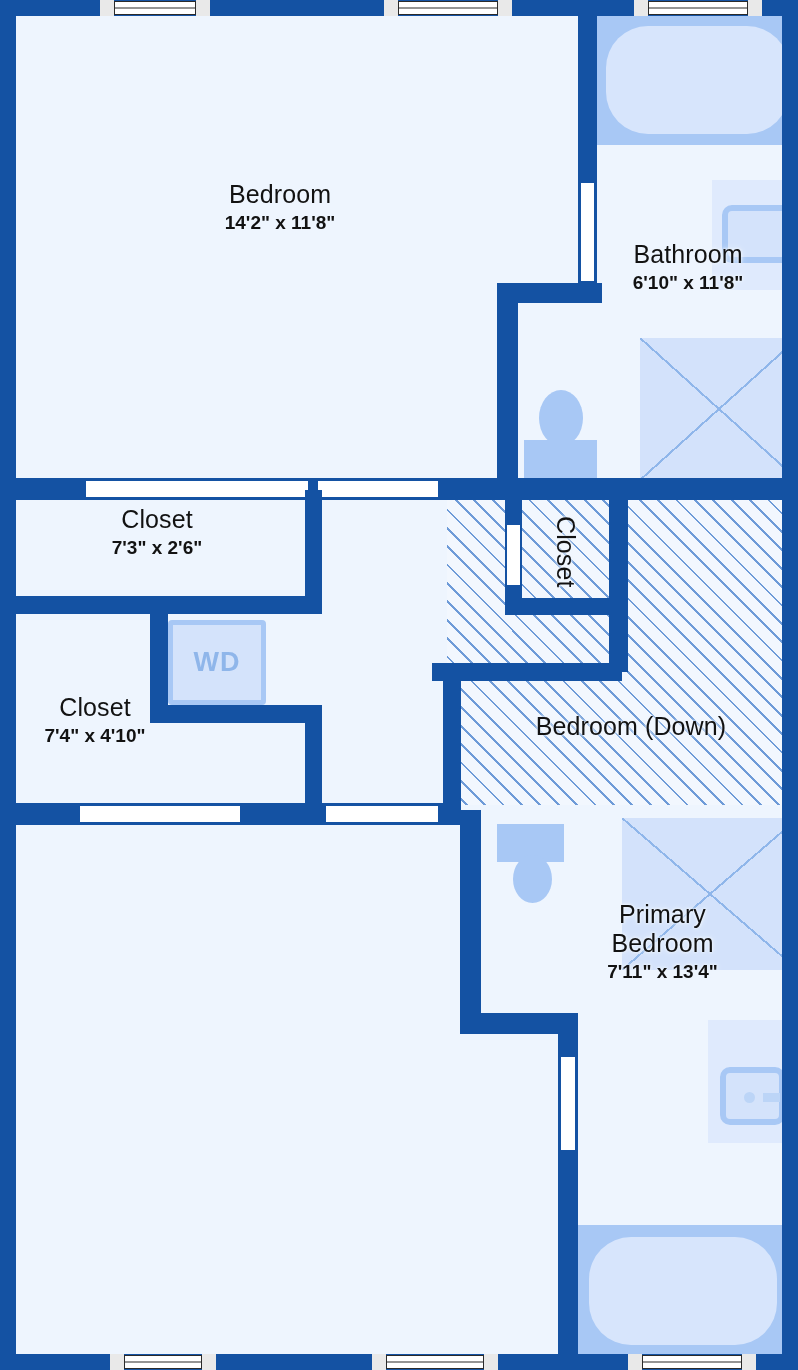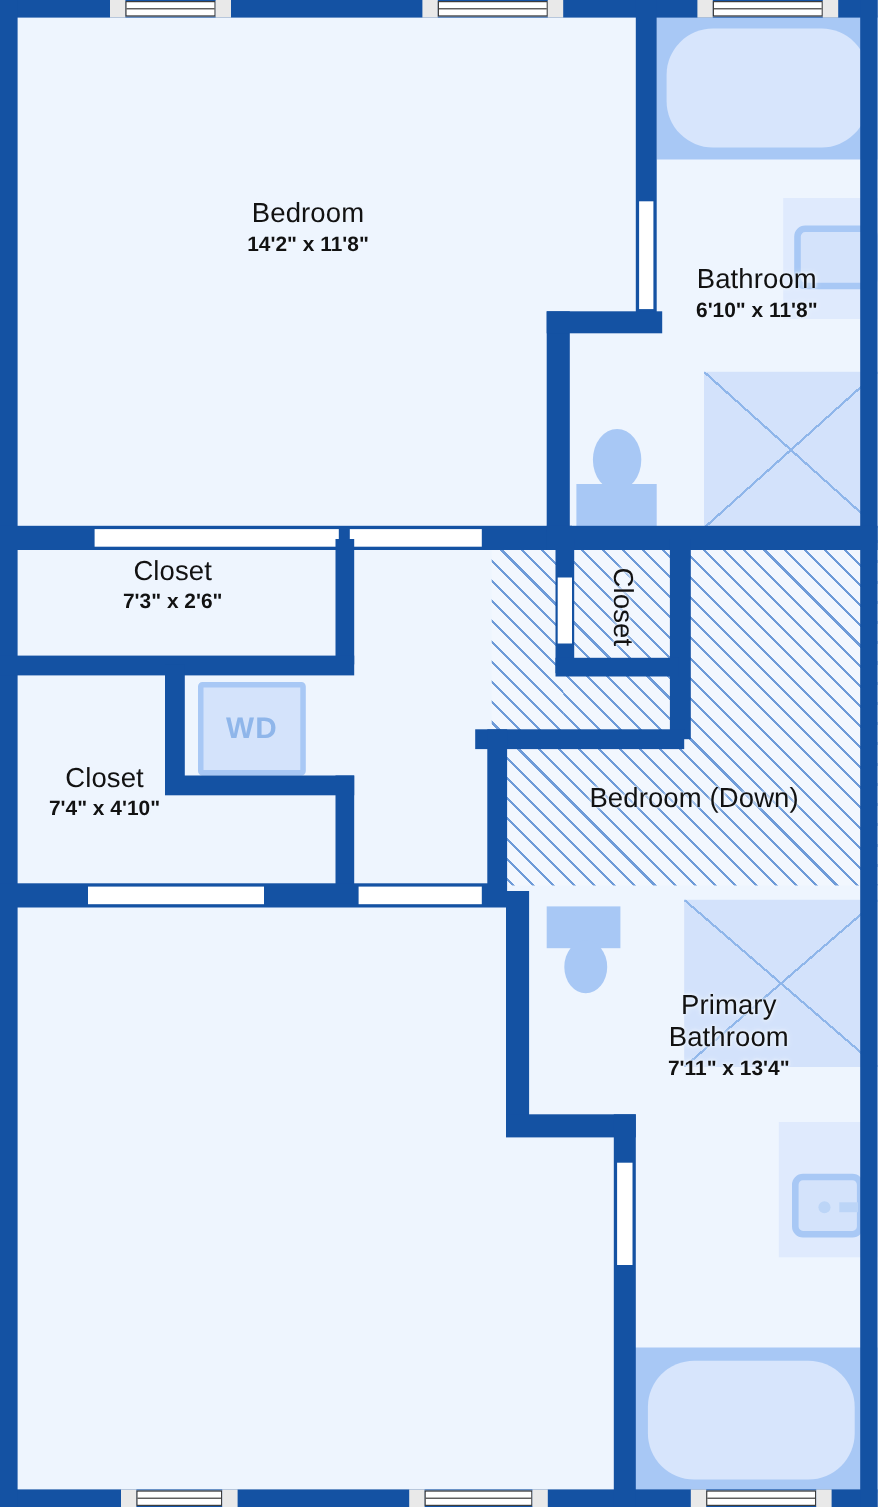--- a/index.html
+++ b/index.html
@@ -91,21 +91,21 @@
   <div class="basin" style="left:722px;top:205px;width:76px;height:58px;"></div>
 
   <div class="shower" style="left:640px;top:338px;width:158px;height:142px;">
     <div class="x1"></div>
       <div class="x2"></div>
   </div>
 
   <div class="toilet-bowl" style="left:539px;top:390px;width:44px;height:56px;"></div>
   <div class="toilet-tank" style="left:524px;top:440px;width:73px;height:40px;"></div>
 
-  <div class="wd" style="left:180px;top:620px;width:98px;height:85px;">WD</div>
+  <div class="wd" style="left:168px;top:620px;width:98px;height:85px;">WD</div>
 
   <div class="hatch" style="left:447px;top:490px;width:351px;height:315px;"></div>
   <div class="hatch" style="left:512px;top:612px;width:106px;height:56px;"></div>
 
   <div class="toilet-tank" style="left:497px;top:824px;width:67px;height:38px;"></div>
   <div class="toilet-bowl" style="left:513px;top:855px;width:39px;height:48px;"></div>
 
   <div class="shower" style="left:622px;top:818px;width:176px;height:152px;">
     <div class="x1"></div>
       <div class="x2"></div>
@@ -210,17 +210,17 @@
   <div class="label vert" style="left:551px;top:497px;height:110px;">
     <div class="nm">Closet</div>
   </div>
 
   <div class="label" style="left:526px;top:712px;width:210px;">
     <div class="nm">Bedroom (Down)</div>
   </div>
 
 
   <div class="label wrap" style="left:580px;top:900px;width:165px;">
-    <div class="nm">Primary Bathroom</div>
+    <div class="nm">Primary Bedroom</div>
     <div class="dm">7'11" x 13'4"</div>
   </div>
 
 </div>
 
 </body></html>

